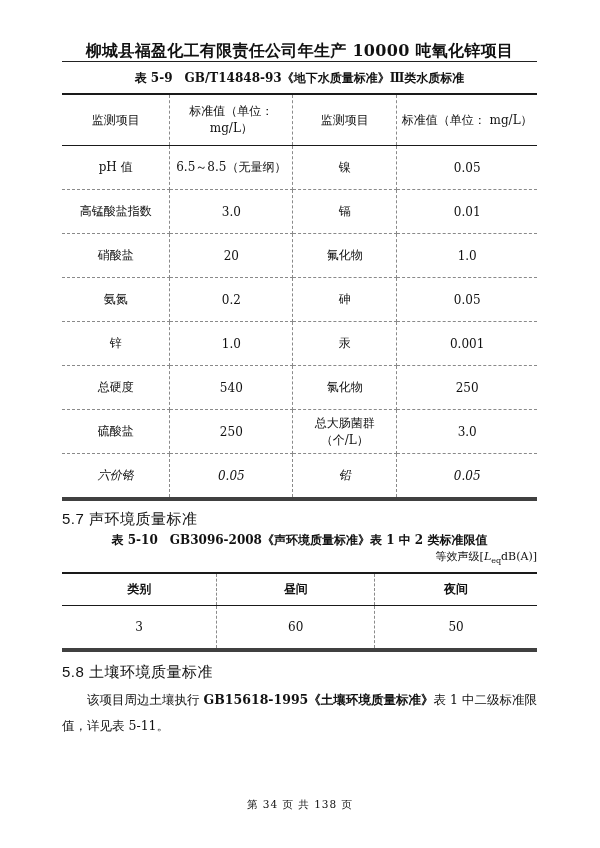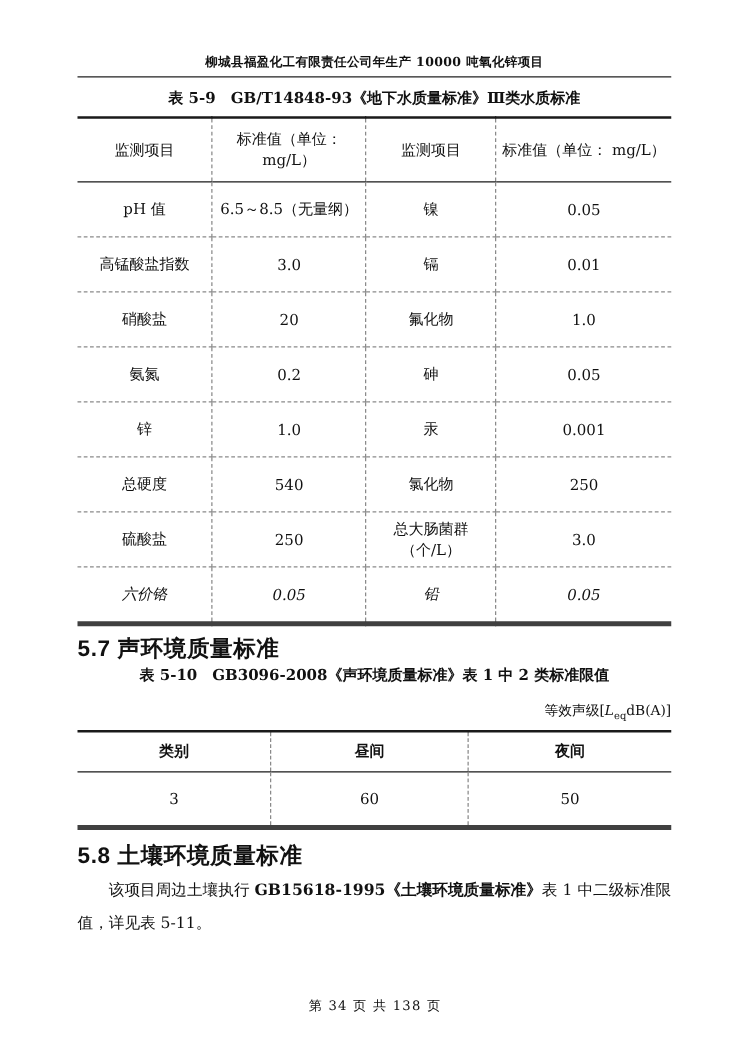--- a/index.html
+++ b/index.html
@@ -9,21 +9,21 @@
     background:#ffffff;
     font-family:"DejaVu Serif","Liberation Serif",serif;
     color:#111;
     overflow:hidden;
   }
   .content{position:absolute;left:62px;top:0;width:475px;}
 
   .header-title{
     margin-top:44px;
     text-align:center;
-    font-size:10px;
+    font-size:16px;
     font-weight:bold;
     letter-spacing:0.3px;
     line-height:14px;
   }
   .header-rule{border-bottom:1.4px solid #222;margin-top:3px;}
 
   .table-caption{
     text-align:center;
     font-weight:bold;
     font-size:12px;
@@ -51,35 +51,35 @@
   table.std td:not(:last-child){border-right:1px dashed #8a8a8a;}
   table.t59 th{height:50px;}
   table.t59 td{height:43px;border-bottom:1px dashed #8a8a8a;}
   table.t59 tbody tr:last-child td{border-bottom:none;font-style:italic;}
   table.t510 th{height:31px;font-weight:bold;}
   table.t510 td{height:42px;}
 
   .section-heading{
     margin:8px 0 0 0;
     font-family:"Liberation Sans","DejaVu Sans",sans-serif;
-    font-weight:bold;
-    font-size:18px;
+    font-weight:normal;
+    font-size:15px;
     line-height:20px;
     letter-spacing:0.5px;
   }
   .para{
     margin:5px 0 0 0;
     font-size:12.5px;
     line-height:26px;
     text-align:justify;
     text-indent:2em;
   }
   .para .bold-seg{font-weight:bold;}
 
-  .caption-2{margin-top:2px;margin-bottom:12px;}
+  .caption-2{margin-top:2px;margin-bottom:0;}
   .unit-line{
     text-align:right;
     font-size:11px;
     line-height:16px;
     margin:0 0 2px 0;
   }
   .unit-line .sym{font-style:italic;}
   .unit-line sub{font-size:8px;}
   .t510-wrap{margin-top:3px;}
   .sec58{margin-top:10px;}

